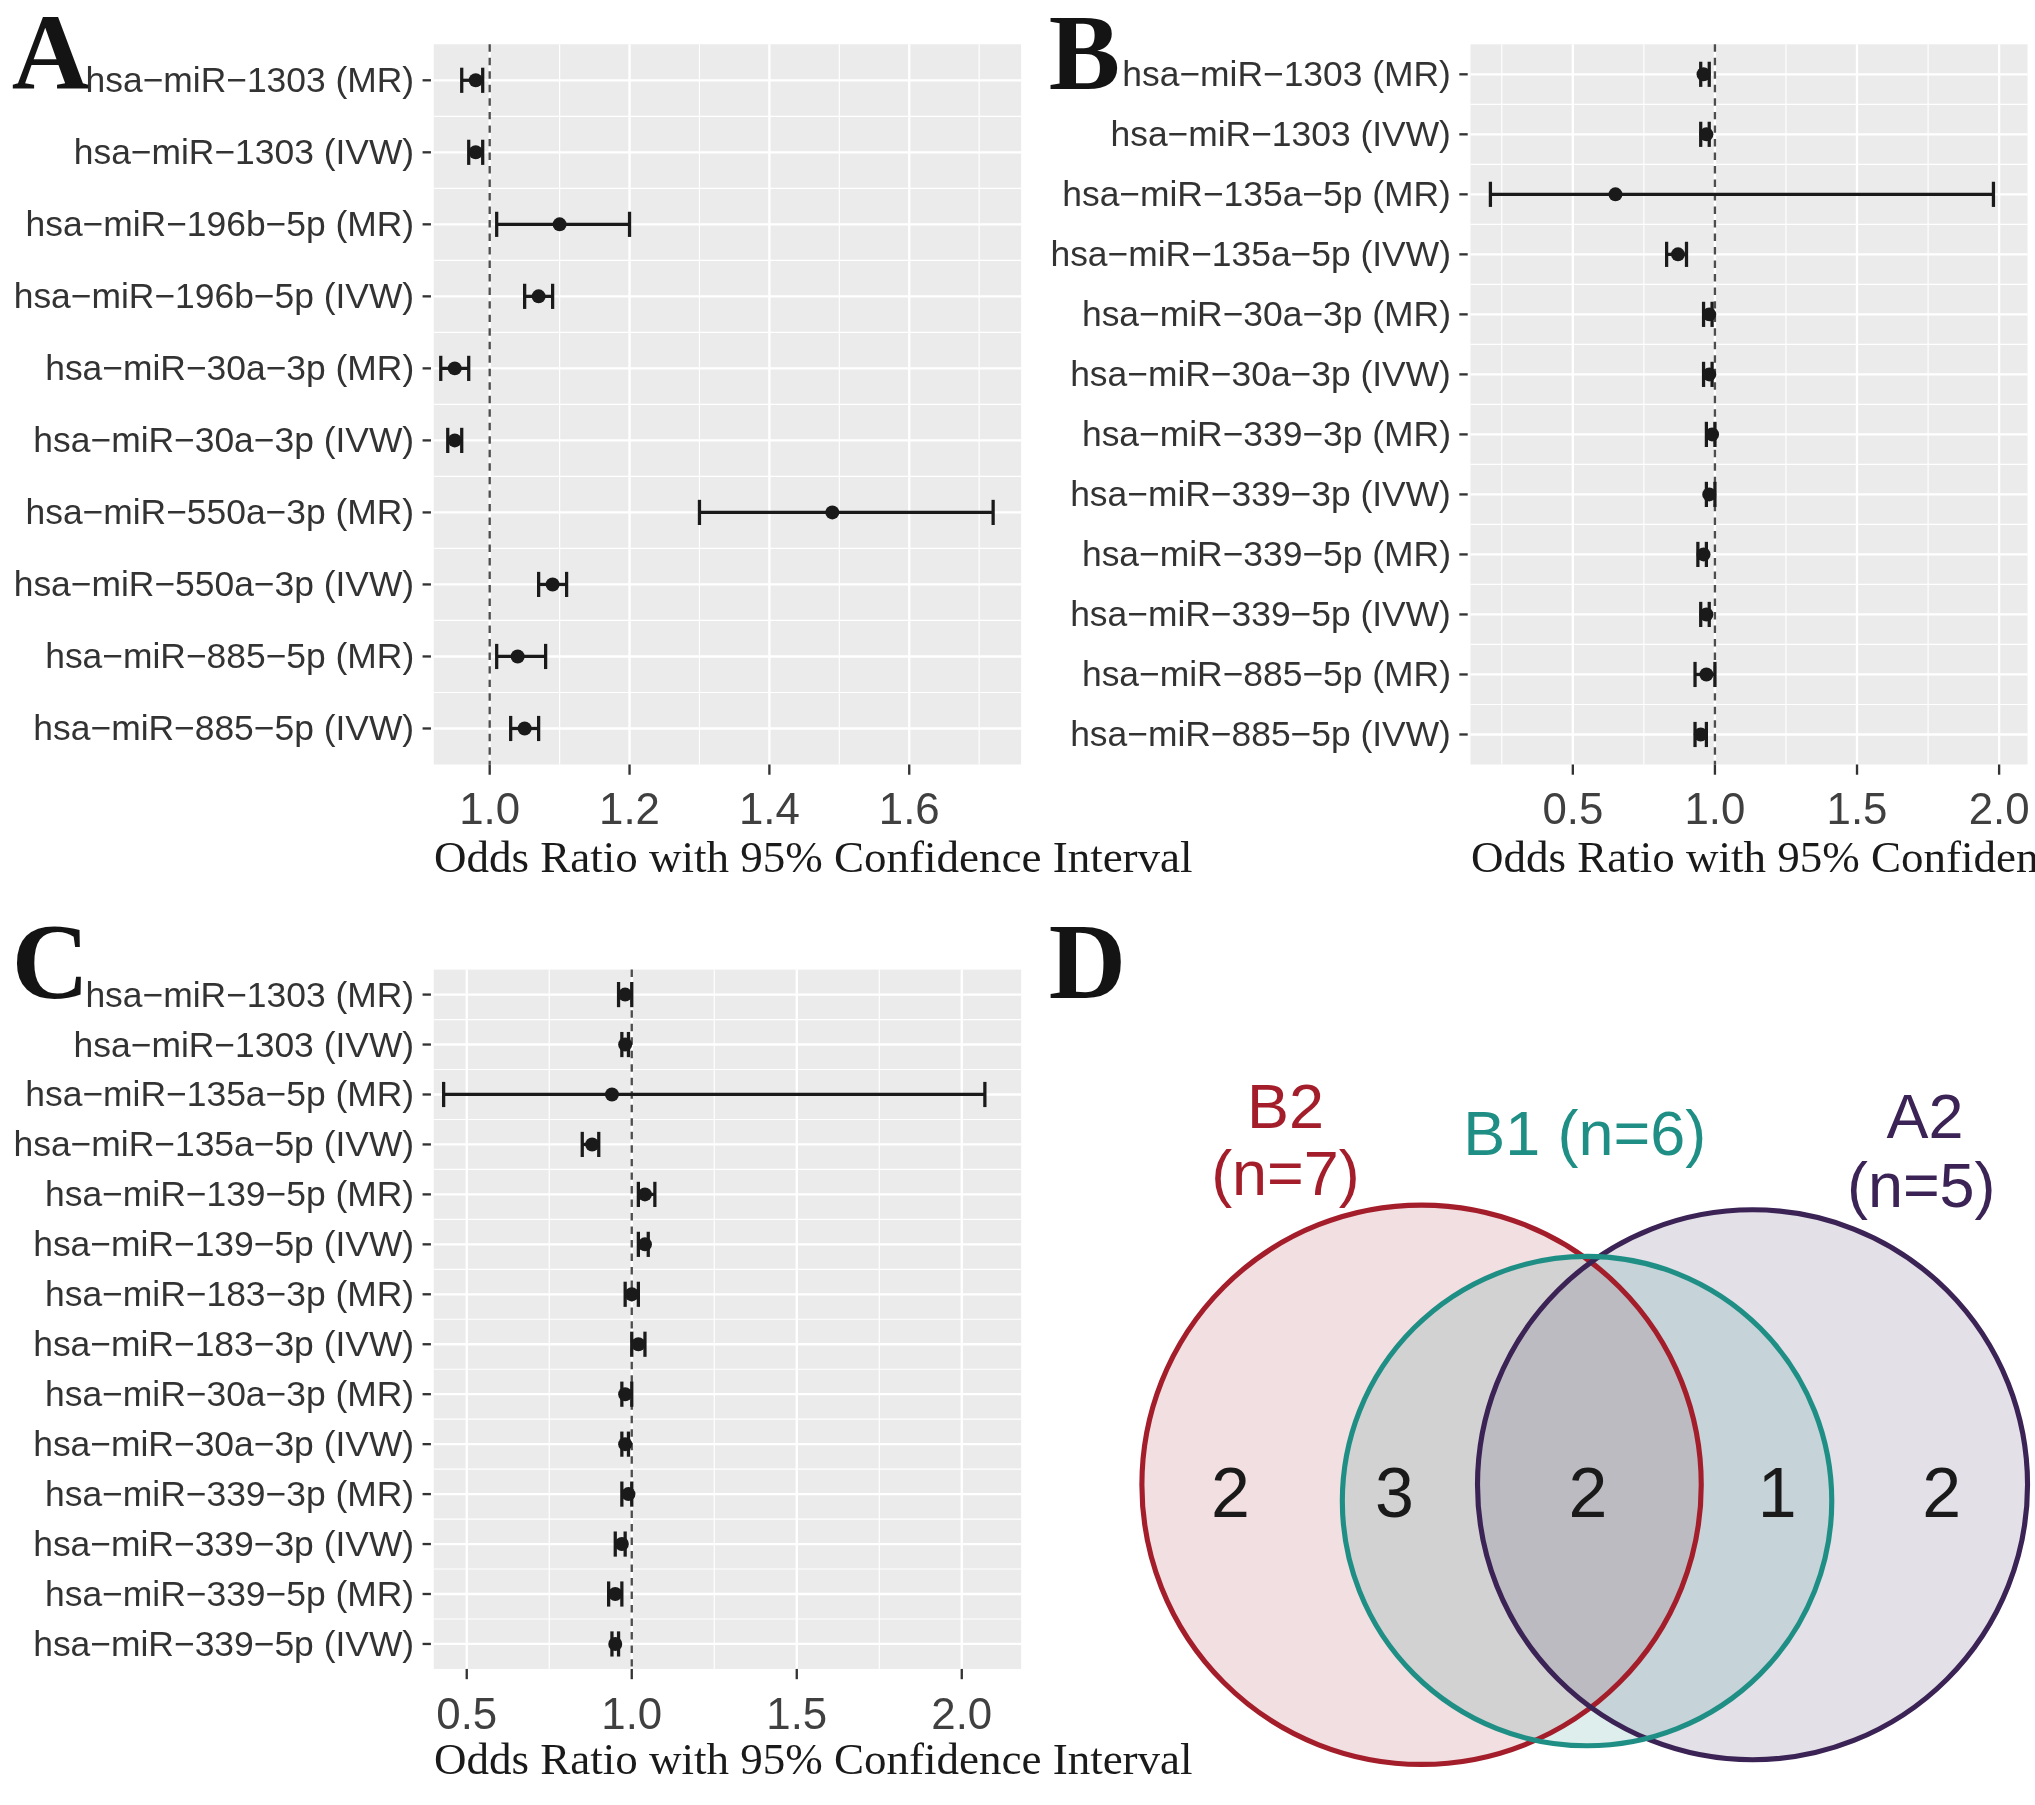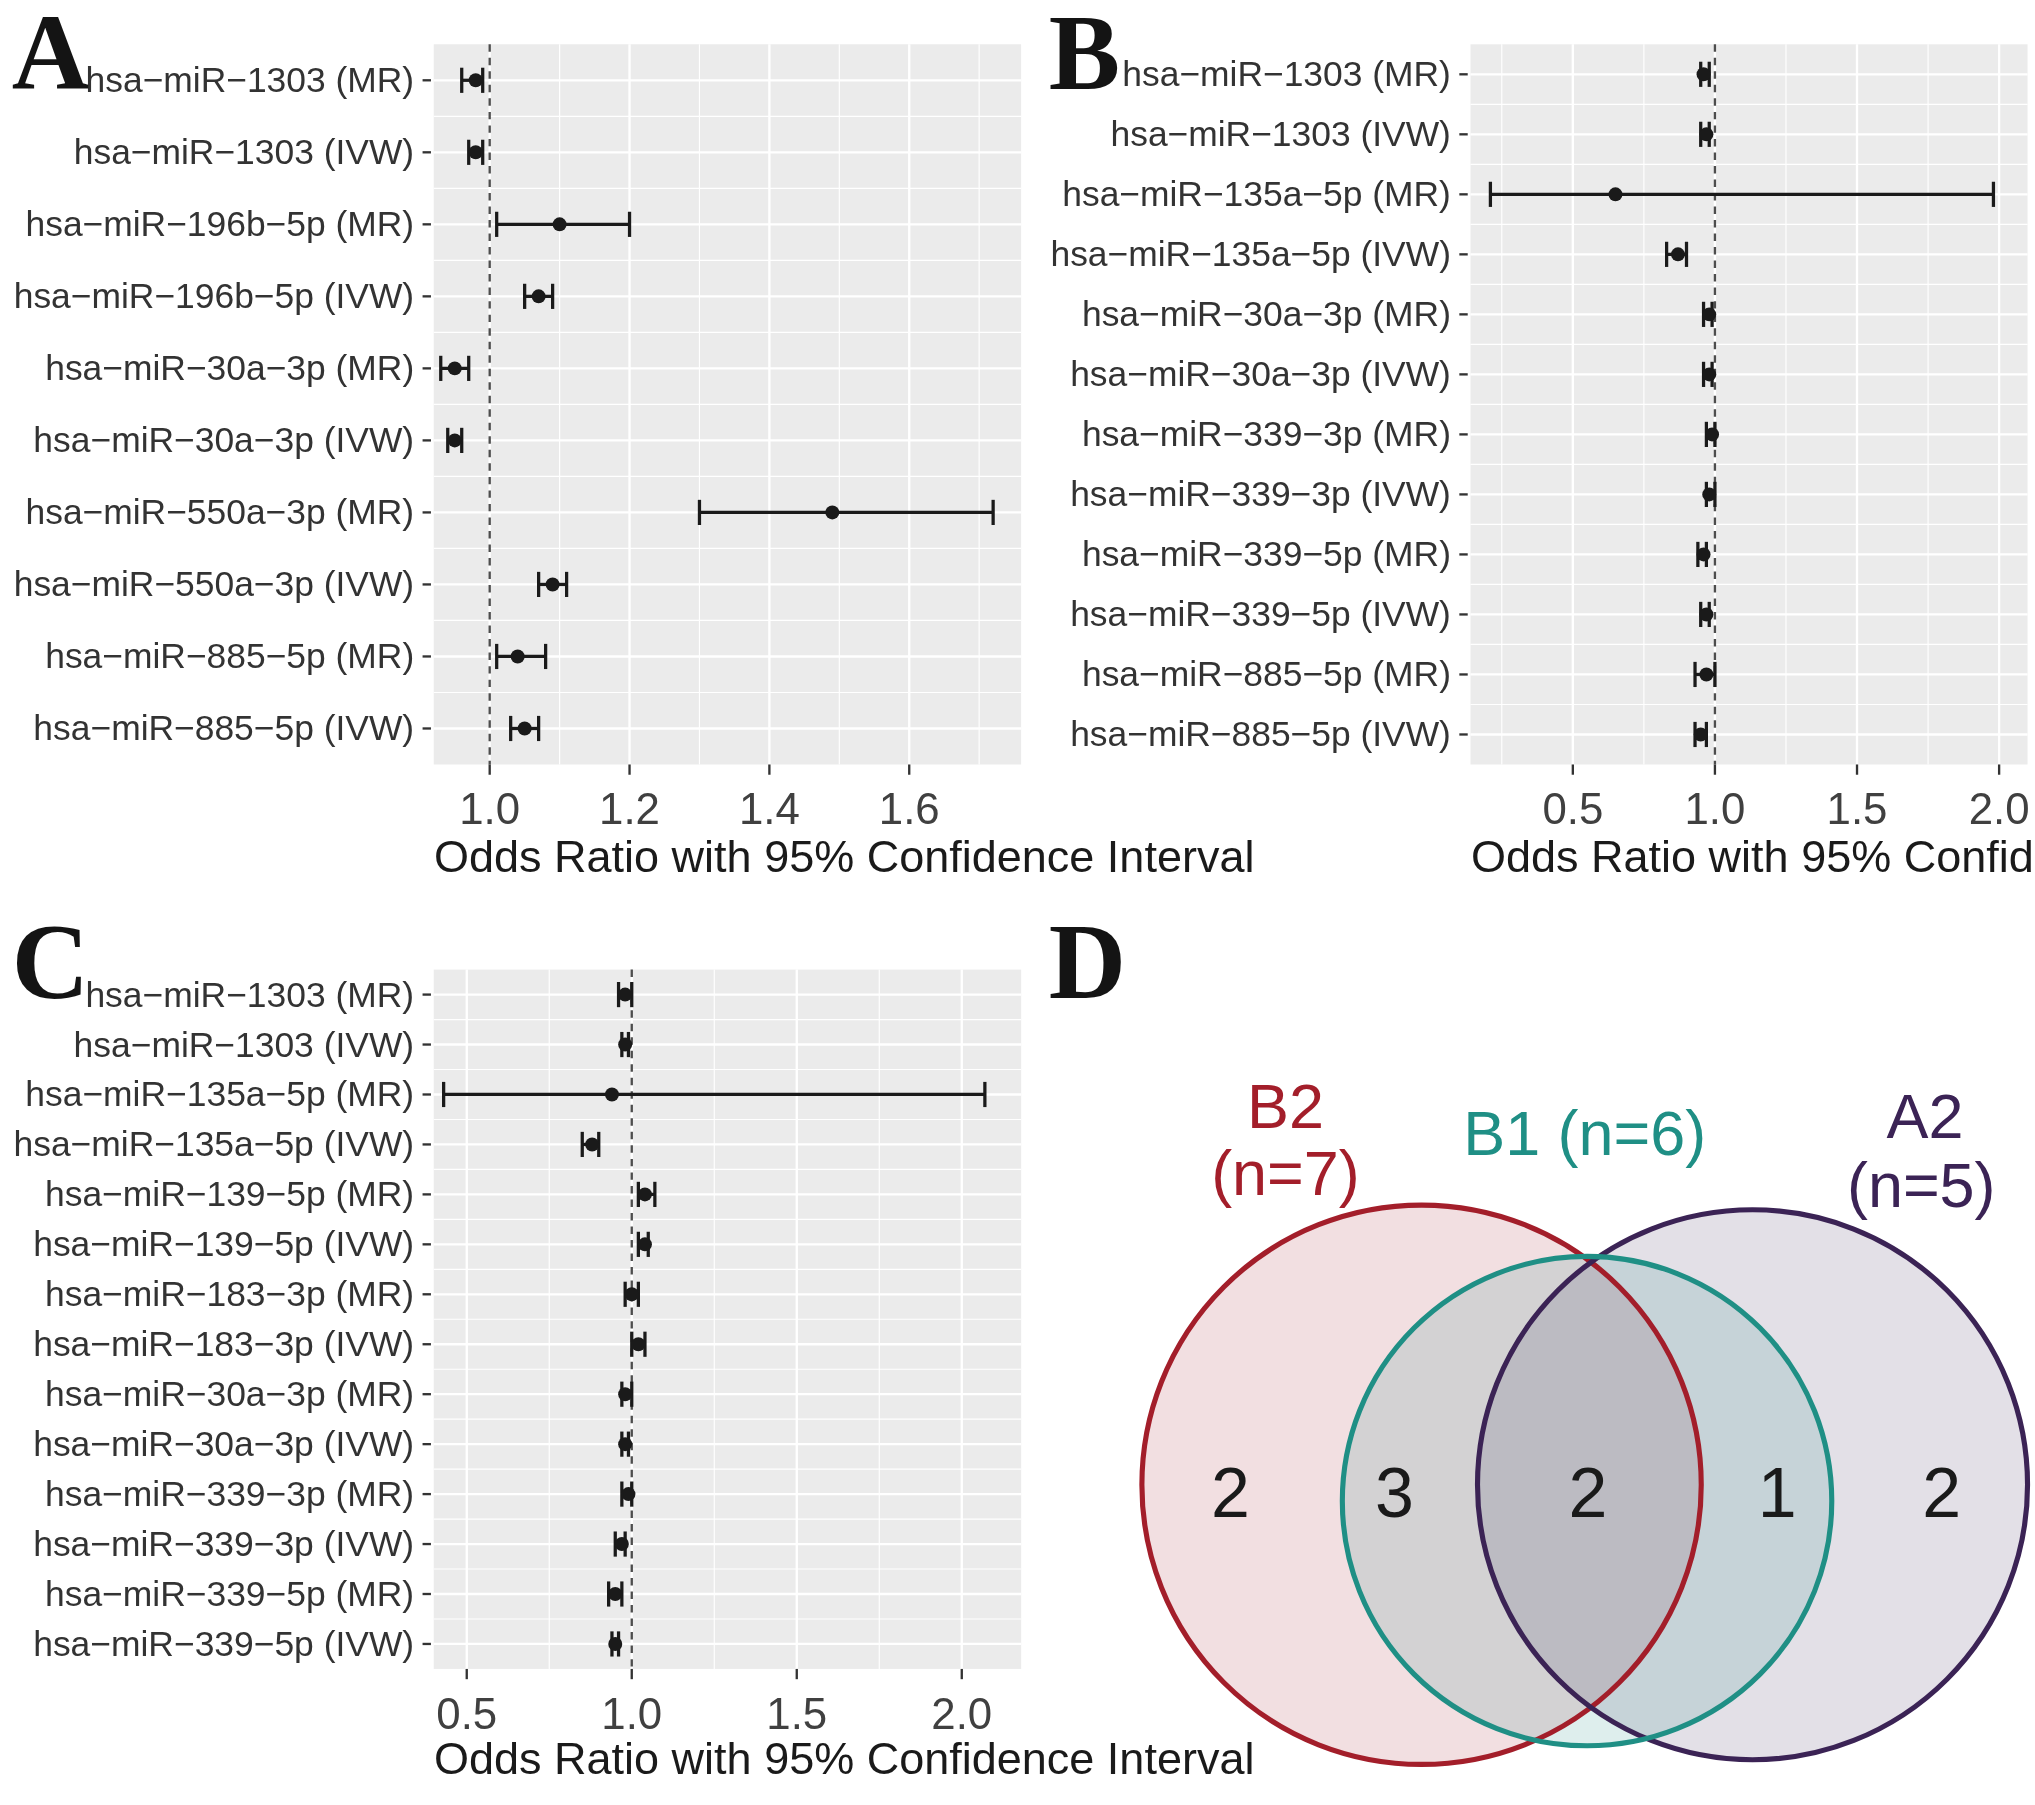--- a/index.html
+++ b/index.html
@@ -12,21 +12,21 @@
   .panel svg{position:absolute;left:0;top:0;width:100%;height:100%;}
   .panel-letter{
     position:absolute;z-index:5;
     font-family:"Liberation Serif", serif;font-weight:700;
     font-size:107px;line-height:1;color:#141414;
   }
   #panel-A .panel-letter,#panel-C .panel-letter{left:11.7px;top:0px;}
   #panel-B .panel-letter,#panel-D .panel-letter{left:4.7px;top:0px;}
   .axis-title{
     position:absolute;z-index:4;text-align:left;
-    font-family:Liberation Sans, sans-serif;
+    font-family:Liberation Serif, serif;
     font-size:45px;color:#1a1a1a;white-space:nowrap;
   }
   #title-A{left:434px;width:587px;top:831px;}
   #title-B{left:427px;width:557px;top:831px;}
   #title-C{left:434px;width:587px;top:824px;}
   svg text{font-family:"Liberation Sans", sans-serif;}
 </style>
 </head>
 <body>
 

